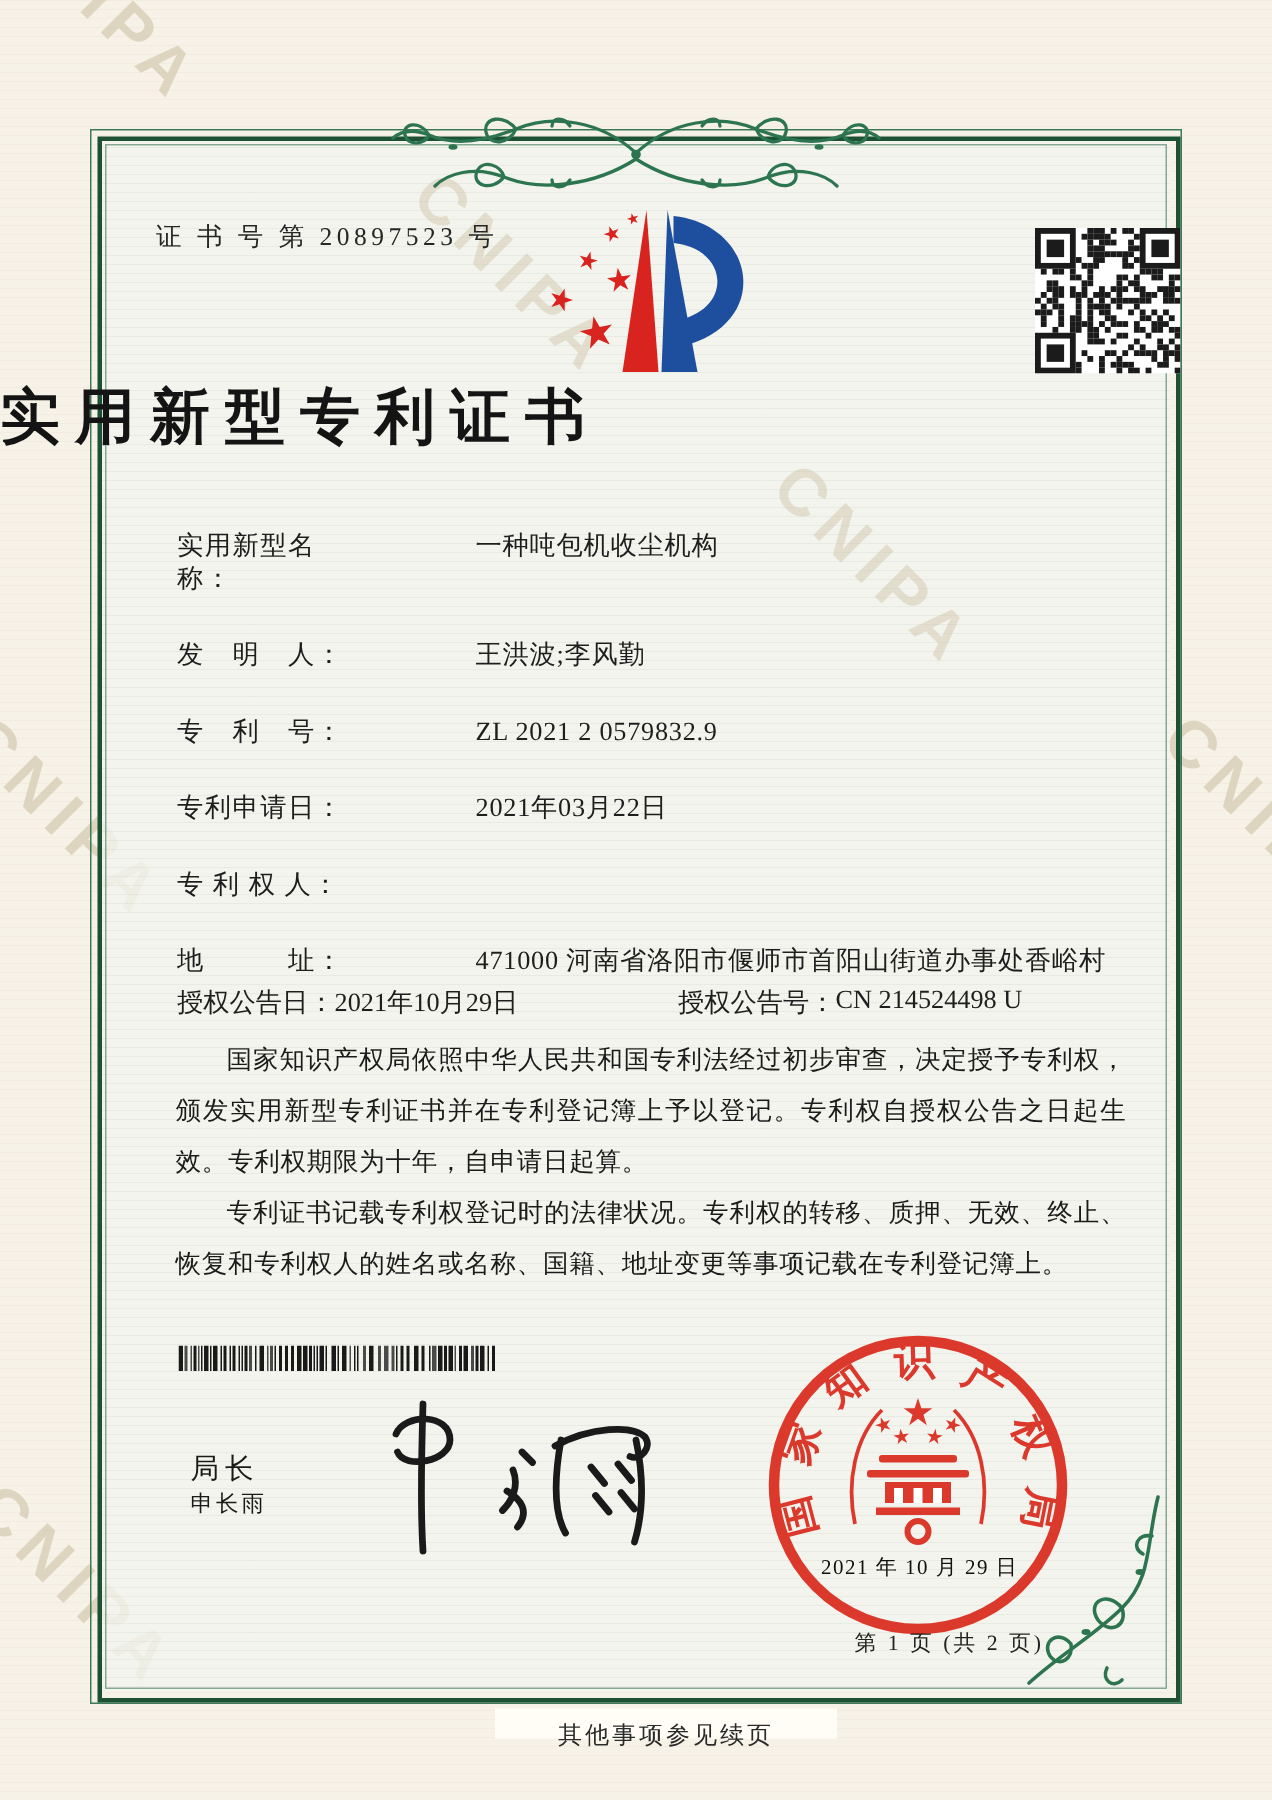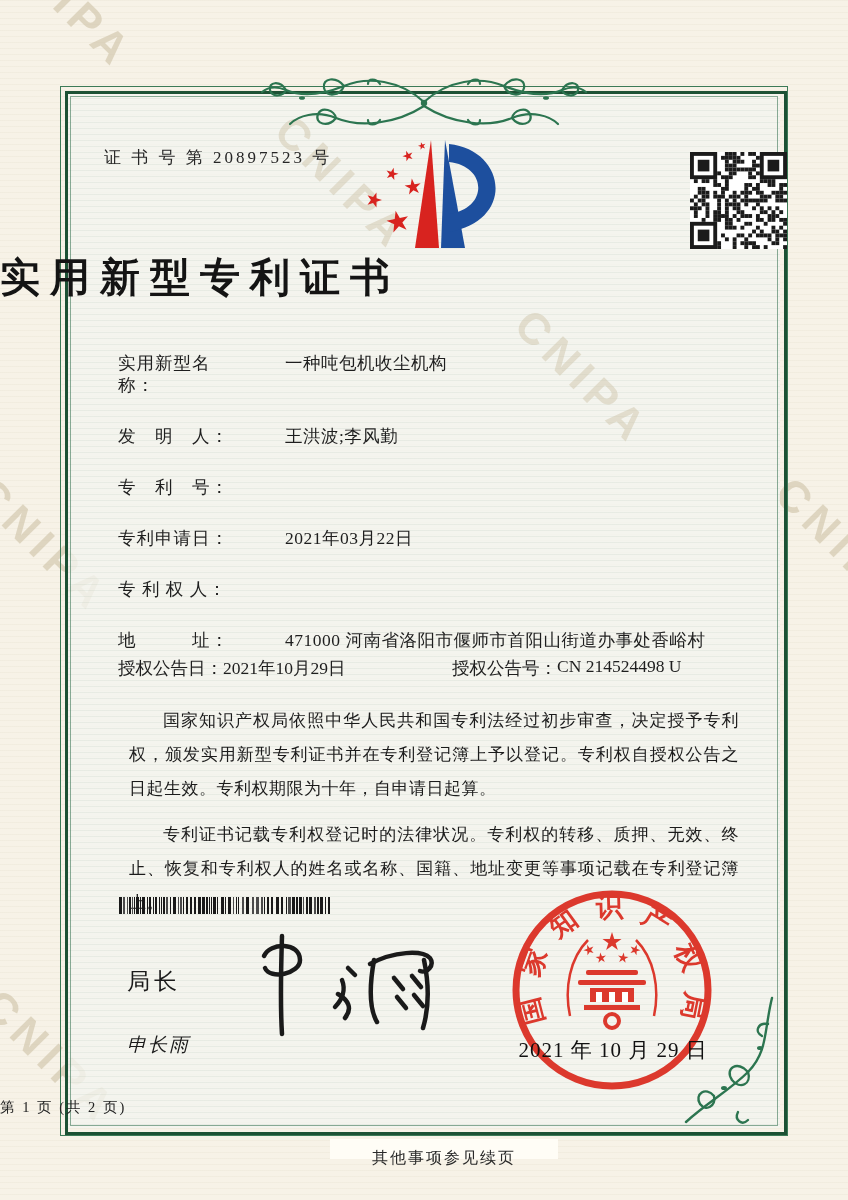--- a/index.html
+++ b/index.html
@@ -50,43 +50,43 @@
     position:absolute;left:104px;top:146px;
     font-size:17px;letter-spacing:3px;color:#262626;
   }
   .qr{position:absolute;left:690px;top:152px;width:97px;height:97px;}
   .logo{position:absolute;left:336px;top:134px;width:190px;height:120px;}
   .title{
     position:absolute;left:0;top:250px;width:848px;
     font-size:40px;font-weight:bold;letter-spacing:10px;color:#141414;
   }
   .fields{position:absolute;left:118px;top:352px;width:644px;}
-  .frow{display:flex;margin-bottom:29px;font-size:17.5px;color:#1e1e1e;line-height:22px;}
+  .frow{display:flex;margin-bottom:29px;font-size:17.5px;color:#1e1e1e;line-height:22px;gap:32px;}
   .flabel{flex:0 0 122px;letter-spacing:1px;}
   .fvalue{flex:1;letter-spacing:0.5px;margin-left:45px;}
   .grant-row{position:absolute;left:118px;top:656px;width:644px;font-size:17.5px;color:#1e1e1e;}
   .grant-left{position:absolute;left:0;top:0;display:flex;}
   .grant-right{position:absolute;left:334px;top:0;display:flex;}
   .paras{
     position:absolute;left:117px;top:692px;width:634px;
     font-size:17px;line-height:34px;color:#1b1b1b;text-align:justify;
   }
-  .paras p{margin:12px;text-indent:2em;letter-spacing:0.5px;}
+  .paras p{margin:0;text-indent:2em;letter-spacing:0.5px;font-family:Liberation Mono, monospace;}
   .barcode{position:absolute;left:119px;top:897px;width:216px;height:17px;}
-  .director-title{position:absolute;left:127px;top:966px;font-size:23px;letter-spacing:4px;color:#1a1a1a;}
-  .director-name{position:absolute;left:127px;top:1032px;font-size:19px;letter-spacing:2px;color:#1a1a1a;font-style:italic;}
+  .director-title{position:absolute;left:127px;top:966px;font-size:19px;letter-spacing:4px;color:#1a1a1a;}
+  .director-name{position:absolute;left:127px;top:993px;font-size:15px;letter-spacing:2px;color:#1a1a1a;}
   .signature{position:absolute;left:252px;top:928px;width:200px;height:112px;}
   .seal{position:absolute;left:506px;top:884px;width:212px;height:212px;opacity:0.93;mix-blend-mode:multiply;z-index:7;}
   .seal-date{
     position:absolute;left:494px;top:1036px;width:238px;text-align:center;
-    font-size:21px;letter-spacing:1px;color:#101010;z-index:8;
+    font-size:14px;letter-spacing:1px;color:#101010;z-index:8;
   }
   .page-no{
-    position:absolute;left:0;top:1086px;width:696px;text-align:left;
-    font-size:14.5px;letter-spacing:2px;color:#222;margin-top:12px;
+    position:absolute;left:0;top:1086px;width:696px;text-align:right;
+    font-size:14.5px;letter-spacing:2px;color:#222;
   }
   .footer-note{
     position:absolute;left:330px;top:1139px;width:228px;height:20px;
     background:#fffdf6;text-align:center;line-height:38px;
     font-size:16px;letter-spacing:2px;color:#2a2a2a;z-index:6;
   }
   .ornament-top{position:absolute;left:240px;top:72px;width:368px;height:62px;z-index:5;}
   .ornament-corner{position:absolute;left:680px;top:996px;width:100px;height:133px;z-index:5;}
 </style>
 </head>
@@ -408,20 +408,21 @@
       <div class="frow">
         <span class="flabel">实用新型名称：</span>
         <span class="fvalue">一种吨包机收尘机构</span>
       </div>
       <div class="frow">
         <span class="flabel">发　明　人：</span>
         <span class="fvalue">王洪波;李风勤</span>
       </div>
       <div class="frow">
         <span class="flabel">专　利　号：</span>
+        <span class="fvalue">ZL 2021 2 0579832.9</span>
       </div>
       <div class="frow">
         <span class="flabel">专利申请日：</span>
         <span class="fvalue">2021年03月22日</span>
       </div>
       <div class="frow">
         <span class="flabel">专 利 权 人：</span>
       </div>
       <div class="frow">
         <span class="flabel">地　　　址：</span>

